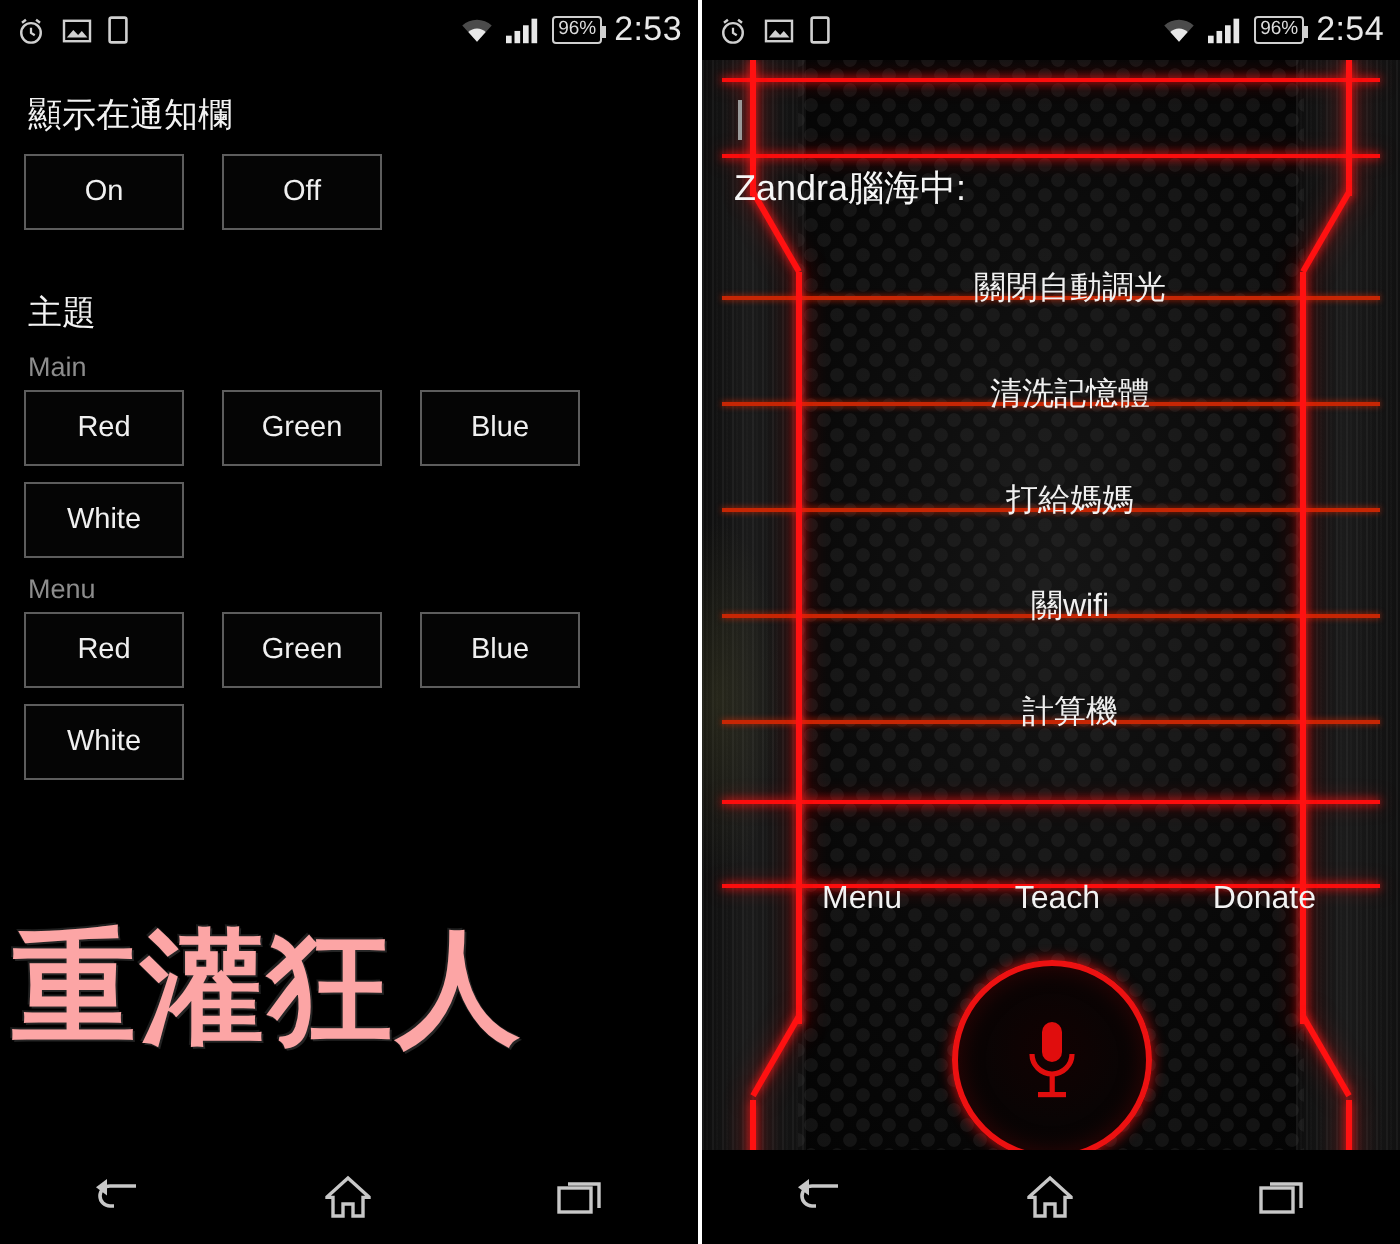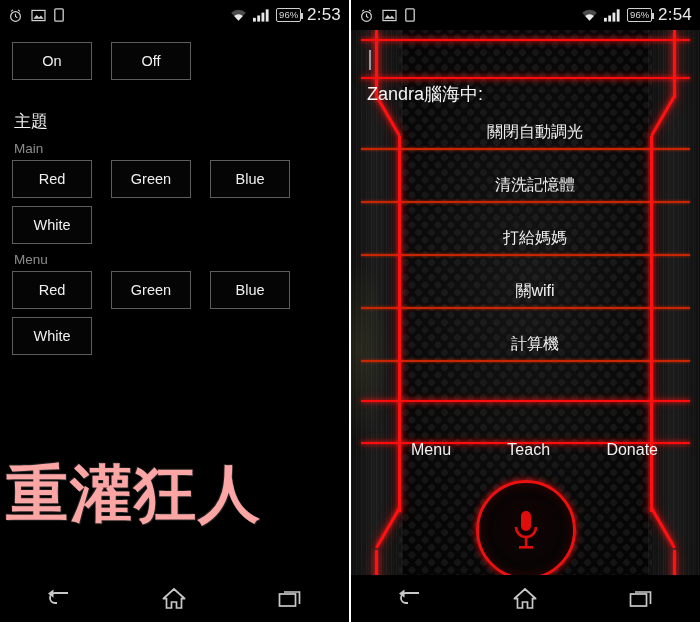--- a/index.html
+++ b/index.html
@@ -134,21 +134,21 @@
   .caret {
     position: absolute; left: 4px; top: 8px; width: 2px; height: 20px;
     background: #9a9a9a;
   }
 
   .prompt {
     position: absolute; left: 16px; top: 52px;
     color: #f5f5f5; font-size: 18px;
   }
 
-  .zlist { position: absolute; left: 0; right: 0; top: 76px; padding-left: 19px; }
+  .zlist { position: absolute; left: 0; right: 0; top: 88px; padding-left: 19px; }
   .zitem {
     height: 53px; display: flex; align-items: center; justify-content: center;
     color: #f0f0f0; font-size: 16px; cursor: pointer;
   }
 
   .menubar {
     position: absolute; left: 60px; right: 42px; top: 400px;
     height: 40px; display: flex; align-items: center; justify-content: space-between;
   }
   .menubar span { color: #f2f2f2; font-size: 16px; cursor: pointer; }
@@ -210,20 +210,21 @@
         </svg>
         <div class="batt">
           <span>96%</span>
         </div>
         <div class="sb-time">2:53</div>
       </div>
     </div>
 
     <div class="settings">
 
+      <div class="sec-title">顯示在通知欄</div>
 
       <div class="btnrow">
         <div class="obtn">On</div>
         <div class="obtn">Off</div>
       </div>
 
       <div class="sec-title" style="margin-top:30px;">主題</div>
 
       <div class="sec-sub">Main</div>
 

